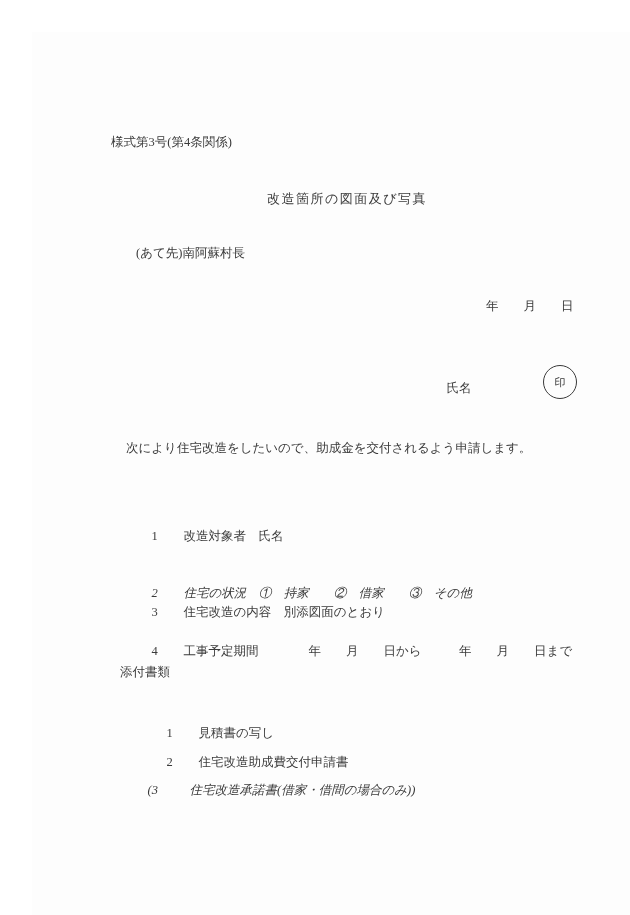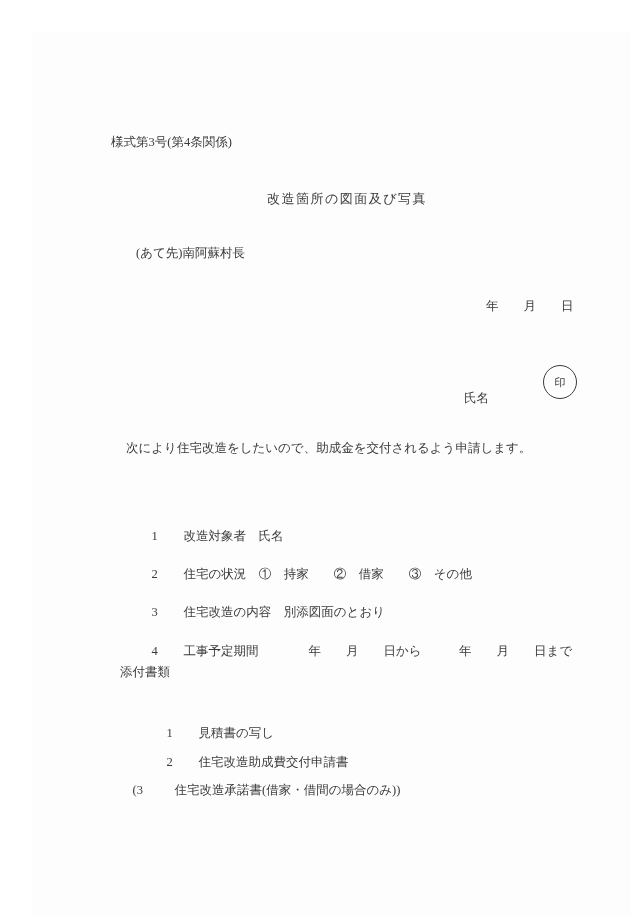--- a/index.html
+++ b/index.html
@@ -17,47 +17,47 @@
   }
   .line { position: absolute; white-space: pre; line-height: 1.25; }
 
   .form-number { left: 63px;  top: 87px; }
   .doc-title   { left: 0; width: 630px; top: 143px; text-align: center; letter-spacing: 1.5px; font-size: 13px; }
   .addressee   { left: 88px;  top: 198px; }
   .date-line   { left: 438px; top: 251px; }
 
   .applicant-row { left: 322px; top: 311px; }
   .applicant-row .sub { margin-left: 11px; }
-  .name-row    { left: 370px; top: 328px; font-family: Liberation Mono, monospace; }
+  .name-row    { left: 370px; top: 317px; }
 
   .seal {
     position: absolute;
     left: 511px; top: 333px;
     width: 18px; height: 18px;
     border: 1.2px solid #3a3a3a;
     border-radius: 50%;
     display: flex; align-items: center; justify-content: center;
     font-size: 11px; line-height: 1;
   }
 
   .body-sentence { left: 78px; top: 393px; }
 
   .item { left: 75px; }
   .item .no { display: inline-block; width: 22px; }
   .item-1 { top: 449px; }
-  .item-2 { top: 487px; }
+  .item-2 { top: 506px; font-style: italic; }
   .item-3 { top: 525px; }
   .item-4 { top: 564px; }
 
   .attach-header { left: 72px; top: 617px; text-align: right; }
   .attach { left: 90px; }
   .attach .no { display: inline-block; width: 23px; }
   .attach-1 { top: 646px; }
   .attach-2 { top: 675px; }
-  .attach-3 { left: 56px; top: 703px; }
+  .attach-3 { left: 71px; top: 703px; font-style: italic; }
   .attach-3 .no { width: 42px; }
 </style>
 </head>
 <body>
 
 <div class="page">
 
   <div class="line form-number">様式第3号(第4条関係)</div>
 
   <div class="line doc-title">改造箇所の図面及び写真</div>

